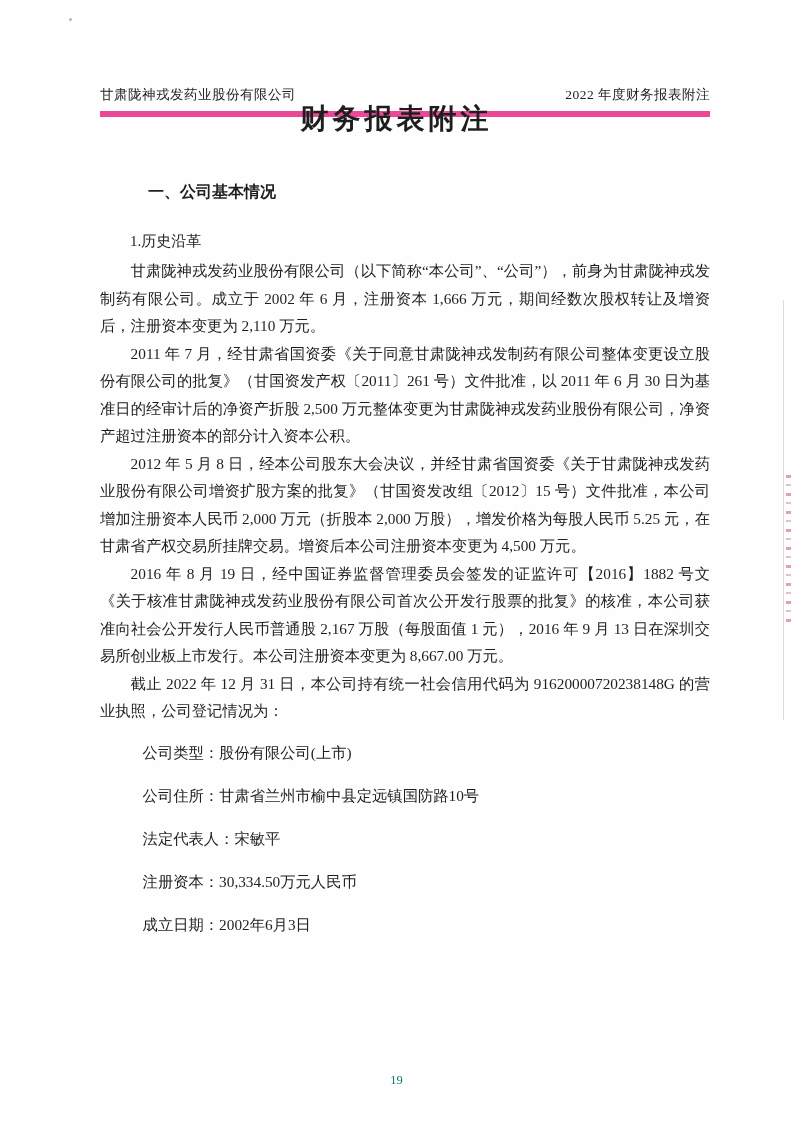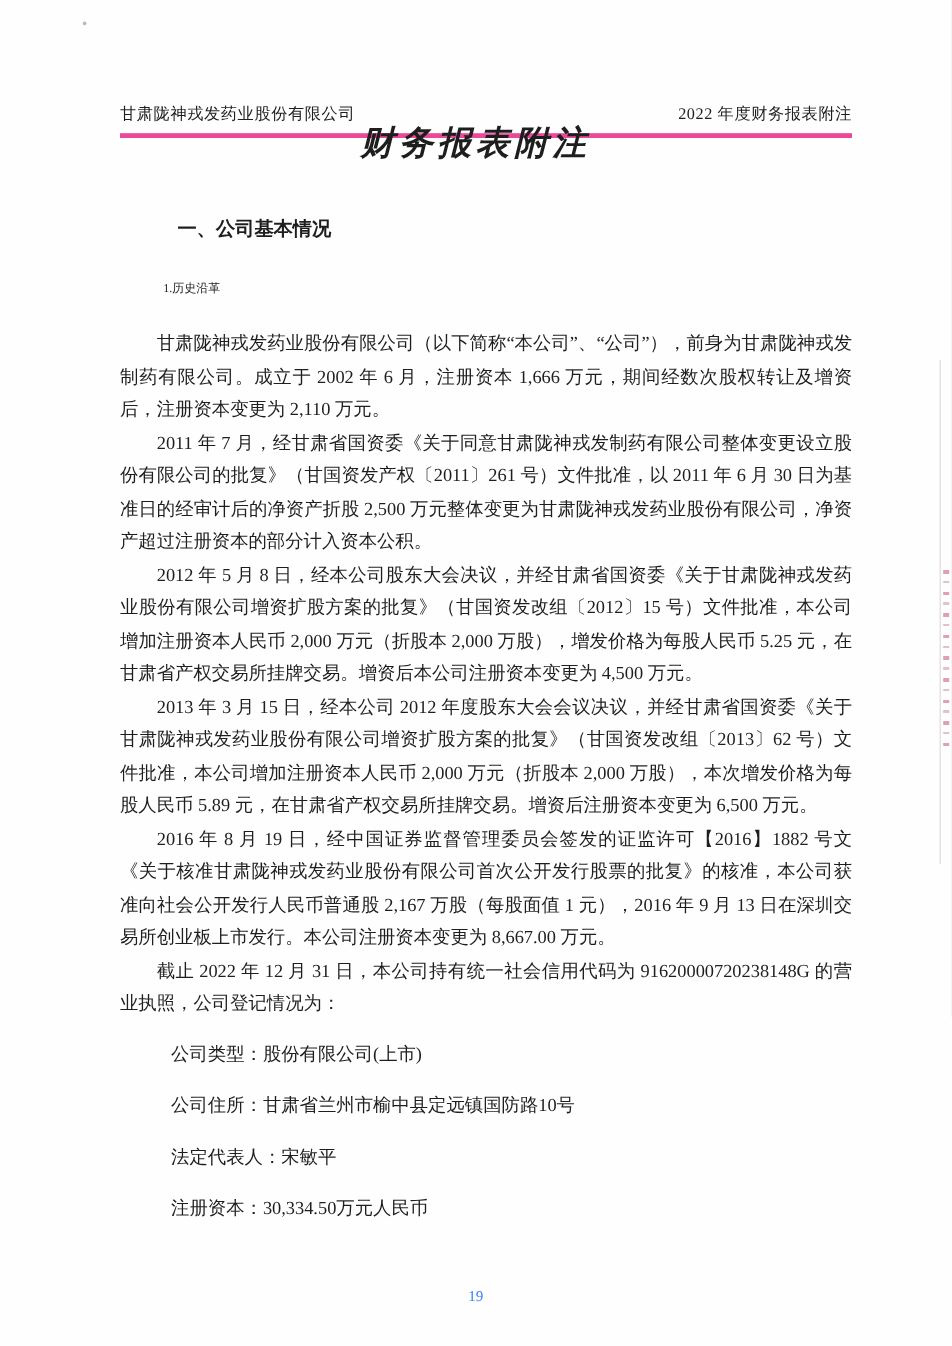--- a/index.html
+++ b/index.html
@@ -14,57 +14,57 @@
   }
   .scan-dot{
     position:absolute;left:69px;top:18px;width:3px;height:3px;
     background:#9a9a9a;border-radius:50%;opacity:.7;
   }
   .header{
     position:absolute;top:50px;left:100px;width:610px;
     display:flex;justify-content:space-between;align-items:flex-end;
     font-size:13.5px;
     padding-bottom:7px;
-    border-bottom:4px solid #ec4899;
+    border-bottom:6px solid #ec4899;
   }
   .header .h-left{letter-spacing:.5px;}
   .header .h-right{letter-spacing:.5px;margin-top:36px;}
   .doc-title{
     position:absolute;top:100px;left:0;width:100%;
     text-align:center;
-    font-size:28px;font-weight:bold;letter-spacing:4px;font-style:italic;
+    font-size:28px;font-weight:bold;letter-spacing:4px;
   }
   .body-content{
     position:absolute;top:160px;left:100px;width:610px;
     font-size:15.3px;
     line-height:27.5px;
   }
   .body-content h2, .body-content h3{
     margin:16px;font-size:16px;font-weight:bold;
     line-height:32.5px;
     text-indent:2em;
   }
   .body-content .h-plain{
-    margin:16px;font-size:10px;font-weight:normal;
+    margin:0;font-size:15px;font-weight:normal;
     line-height:32.5px;
     text-indent:2em;
   }
   .body-content p.para{
     margin:0;
     text-indent:2em;
     text-align:justify;
   }
   .body-content p.reg{
     margin:12px;
     text-indent:2em;
     line-height:31px;
   }
   .page-number{
     position:absolute;top:1073px;left:0;width:100%;
-    text-align:center;font-size:12.5px;color:#3b82f6;
+    text-align:center;font-size:12.5px;color:#0f766e;
   }
   .edge-line{
     position:absolute;right:9px;top:300px;height:420px;width:1px;
     background:#dcdcdc;
   }
   .seal-artifact{
     position:absolute;right:2px;top:475px;width:5px;height:150px;
     background:repeating-linear-gradient(
       180deg,
       rgba(186,42,78,.55) 0px, rgba(186,42,78,.55) 3px,
@@ -90,28 +90,28 @@
 
   <div class="doc-title">财务报表附注</div>
 
   <div class="body-content">
     <h2>一、公司基本情况</h2>
     <div class="h-plain">1.历史沿革</div>
 
     <p class="para">甘肃陇神戎发药业股份有限公司（以下简称“本公司”、“公司”），前身为甘肃陇神戎发制药有限公司。成立于 2002 年 6 月，注册资本 1,666 万元，期间经数次股权转让及增资后，注册资本变更为 2,110 万元。</p>
     <p class="para">2011 年 7 月，经甘肃省国资委《关于同意甘肃陇神戎发制药有限公司整体变更设立股份有限公司的批复》（甘国资发产权〔2011〕261 号）文件批准，以 2011 年 6 月 30 日为基准日的经审计后的净资产折股 2,500 万元整体变更为甘肃陇神戎发药业股份有限公司，净资产超过注册资本的部分计入资本公积。</p>
     <p class="para">2012 年 5 月 8 日，经本公司股东大会决议，并经甘肃省国资委《关于甘肃陇神戎发药业股份有限公司增资扩股方案的批复》（甘国资发改组〔2012〕15 号）文件批准，本公司增加注册资本人民币 2,000 万元（折股本 2,000 万股），增发价格为每股人民币 5.25 元，在甘肃省产权交易所挂牌交易。增资后本公司注册资本变更为 4,500 万元。</p>
-    <p class="para">2013 年 3 月 15 日，经本公司 2012 年度股东大会会议决议，并经甘肃省国资委《关于甘肃陇神戎发药业股份有限公司增资扩股方案的批复》（甘国资发改组〔2013〕62 号）文件批准，本公司增加注册资本人民币 2,000 万元（折股本 2,000 万股），本次增发价格为每股人民币 5.89 元，在甘肃省产权交易所挂牌交易。增资后注册资本变更为 6,500 万元。</p>
     <p class="para">2016 年 8 月 19 日，经中国证券监督管理委员会签发的证监许可【2016】1882 号文《关于核准甘肃陇神戎发药业股份有限公司首次公开发行股票的批复》的核准，本公司获准向社会公开发行人民币普通股 2,167 万股（每股面值 1 元），2016 年 9 月 13 日在深圳交易所创业板上市发行。本公司注册资本变更为 8,667.00 万元。</p>
     <p class="para">截止 2022 年 12 月 31 日，本公司持有统一社会信用代码为 91620000720238148G 的营业执照，公司登记情况为：</p>
 
     <p class="reg">公司类型：股份有限公司(上市)</p>
     <p class="reg">公司住所：甘肃省兰州市榆中县定远镇国防路10号</p>
     <p class="reg">法定代表人：宋敏平</p>
     <p class="reg">注册资本：30,334.50万元人民币</p>
+    <p class="reg">成立日期：2002年6月3日</p>
   </div>
 
   <div class="edge-line"></div>
   <div class="seal-artifact"></div>
 
   <div class="page-number">19</div>
 
 </div>
 
 </body></html>

